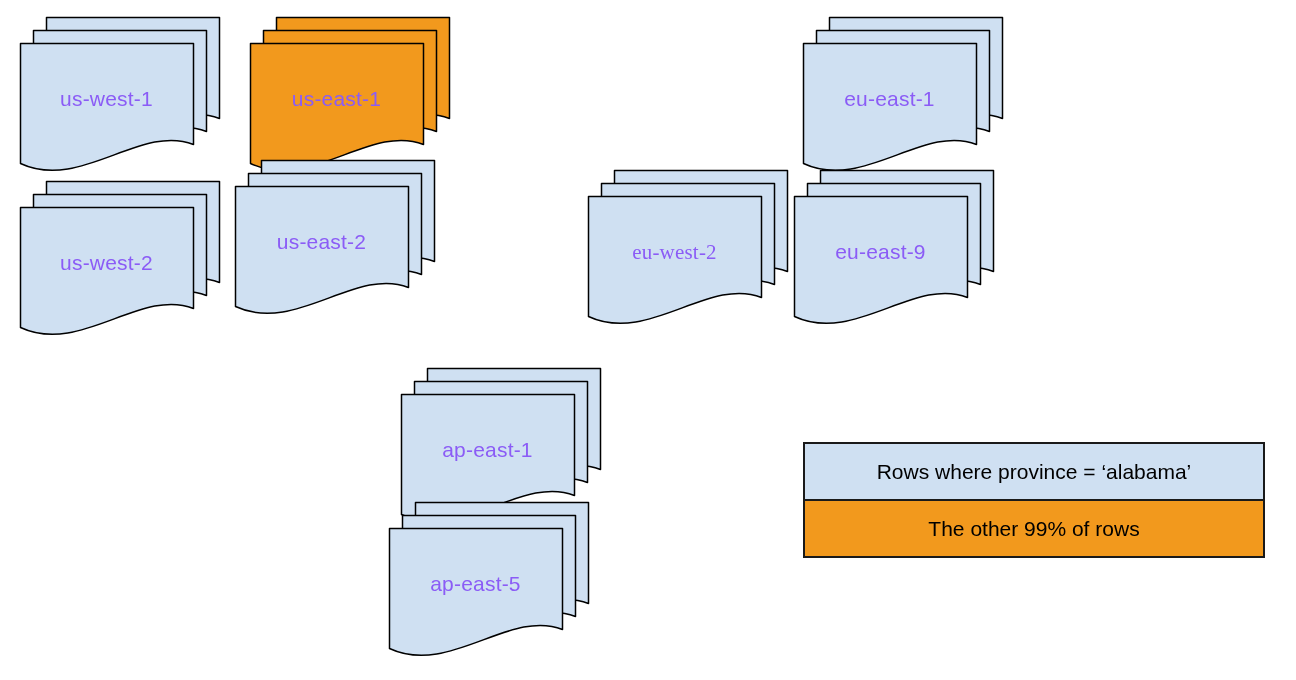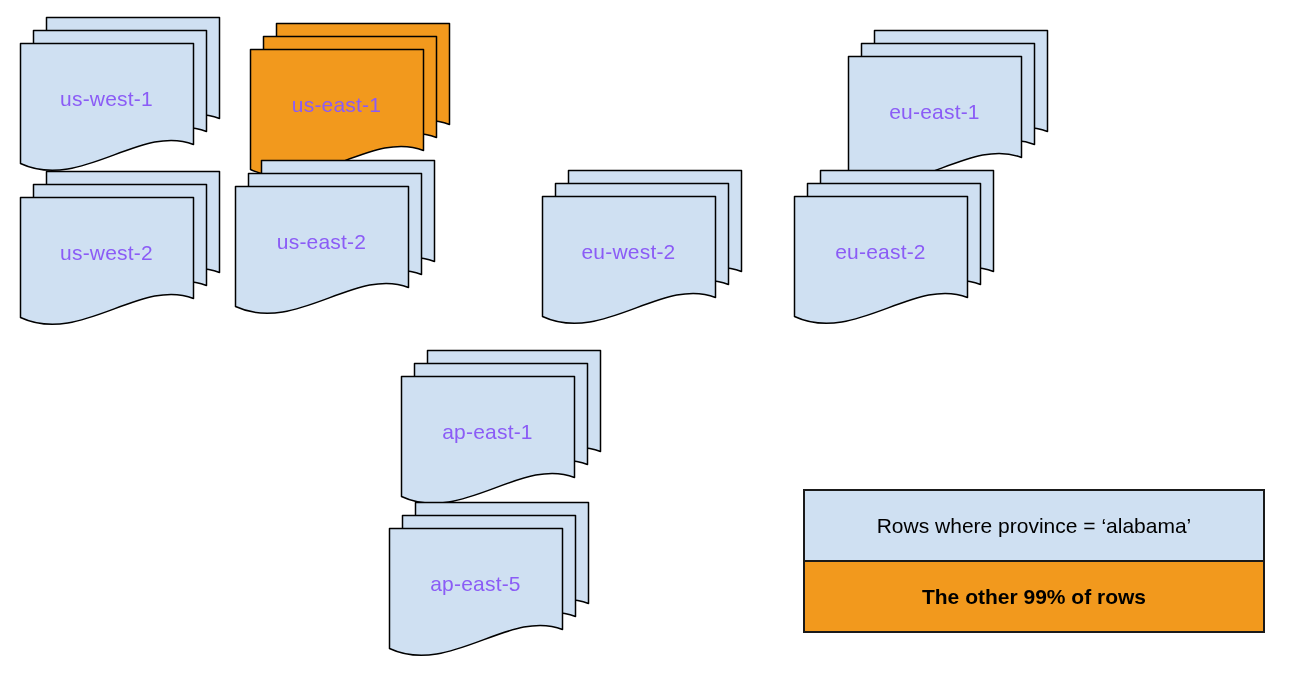--- a/index.html
+++ b/index.html
@@ -53,110 +53,108 @@
     font-size: 21px;
     color: #8b5cf6;
     letter-spacing: 0.2px;
     pointer-events: none;
   }
   .legend {
     position: absolute;
     left: 803px;
     top: 442px;
     width: 462px;
-    height: 144px;
+    height: 116px;
     border: 2px solid #1a1a1a;
     box-sizing: border-box;
     display: flex;
     flex-direction: column;
-    margin-top: 47px;
   }
   .legend-row {
     flex: 1;
     display: flex;
     align-items: center;
     justify-content: center;
     font-size: 21px;
     color: #000000;
   }
   .legend-row + .legend-row {
     border-top: 2px solid #1a1a1a;
-    font-weight: bold;
   }
 </style>
 </head>
 <body>
 
 <div class="canvas">
 
   <div class="stack" style="left:20px; top:17px;">
     <svg width="201" height="161" viewBox="0 0 201 161">
       <path class="doc" transform="translate(26.5,0.5)" d="M0,0 H173 V101 C120,80 60,148 0,120 Z"></path>
       <path class="doc" transform="translate(13.5,13.5)" d="M0,0 H173 V101 C120,80 60,148 0,120 Z"></path>
       <path class="doc" transform="translate(0.5,26.5)" d="M0,0 H173 V101 C120,80 60,148 0,120 Z"></path>
     </svg>
     <div class="stack-label">us-west-1</div>
   </div>
 
-  <div class="stack highlighted" style="left:250px; top:23px;">
+  <div class="stack highlighted" style="left:250px; top:17px;">
     <svg width="201" height="161" viewBox="0 0 201 161">
       <path class="doc" transform="translate(26.5,0.5)" d="M0,0 H173 V101 C120,80 60,148 0,120 Z"></path>
       <path class="doc" transform="translate(13.5,13.5)" d="M0,0 H173 V101 C120,80 60,148 0,120 Z"></path>
       <path class="doc" transform="translate(0.5,26.5)" d="M0,0 H173 V101 C120,80 60,148 0,120 Z"></path>
     </svg>
     <div class="stack-label">us-east-1</div>
   </div>
 
 
-  <div class="stack" style="left:848px; top:17px;margin-top:13px;">
+  <div class="stack" style="left:803px; top:17px;">
     <svg width="201" height="161" viewBox="0 0 201 161">
       <path class="doc" transform="translate(26.5,0.5)" d="M0,0 H173 V101 C120,80 60,148 0,120 Z"></path>
       <path class="doc" transform="translate(13.5,13.5)" d="M0,0 H173 V101 C120,80 60,148 0,120 Z"></path>
       <path class="doc" transform="translate(0.5,26.5)" d="M0,0 H173 V101 C120,80 60,148 0,120 Z"></path>
     </svg>
     <div class="stack-label">eu-east-1</div>
   </div>
 
-  <div class="stack" style="left:20px; top:171px;padding-left:28px;">
+  <div class="stack" style="left:20px; top:181px;padding-left:28px;">
     <svg width="201" height="161" viewBox="0 0 201 161">
       <path class="doc" transform="translate(26.5,0.5)" d="M0,0 H173 V101 C120,80 60,148 0,120 Z"></path>
       <path class="doc" transform="translate(13.5,13.5)" d="M0,0 H173 V101 C120,80 60,148 0,120 Z"></path>
       <path class="doc" transform="translate(0.5,26.5)" d="M0,0 H173 V101 C120,80 60,148 0,120 Z"></path>
     </svg>
     <div class="stack-label">us-west-2</div>
   </div>
 
   <div class="stack" style="left:235px; top:160px;">
     <svg width="201" height="161" viewBox="0 0 201 161">
       <path class="doc" transform="translate(26.5,0.5)" d="M0,0 H173 V101 C120,80 60,148 0,120 Z"></path>
       <path class="doc" transform="translate(13.5,13.5)" d="M0,0 H173 V101 C120,80 60,148 0,120 Z"></path>
       <path class="doc" transform="translate(0.5,26.5)" d="M0,0 H173 V101 C120,80 60,148 0,120 Z"></path>
     </svg>
     <div class="stack-label">us-east-2</div>
   </div>
 
-  <div class="stack" style="left:542px; top:170px;">
+  <div class="stack" style="left:588px; top:170px;font-family:Liberation Serif, serif;">
     <svg width="201" height="161" viewBox="0 0 201 161">
       <path class="doc" transform="translate(26.5,0.5)" d="M0,0 H173 V101 C120,80 60,148 0,120 Z"></path>
       <path class="doc" transform="translate(13.5,13.5)" d="M0,0 H173 V101 C120,80 60,148 0,120 Z"></path>
       <path class="doc" transform="translate(0.5,26.5)" d="M0,0 H173 V101 C120,80 60,148 0,120 Z"></path>
     </svg>
     <div class="stack-label">eu-west-2</div>
   </div>
 
   <div class="stack" style="left:794px; top:170px;">
     <svg width="201" height="161" viewBox="0 0 201 161">
       <path class="doc" transform="translate(26.5,0.5)" d="M0,0 H173 V101 C120,80 60,148 0,120 Z"></path>
       <path class="doc" transform="translate(13.5,13.5)" d="M0,0 H173 V101 C120,80 60,148 0,120 Z"></path>
       <path class="doc" transform="translate(0.5,26.5)" d="M0,0 H173 V101 C120,80 60,148 0,120 Z"></path>
     </svg>
-    <div class="stack-label">eu-east-2</div>
+    <div class="stack-label">eu-east-9</div>
   </div>
 
-  <div class="stack" style="left:401px; top:350px;">
+  <div class="stack" style="left:401px; top:368px;">
     <svg width="201" height="161" viewBox="0 0 201 161">
       <path class="doc" transform="translate(26.5,0.5)" d="M0,0 H173 V101 C120,80 60,148 0,120 Z"></path>
       <path class="doc" transform="translate(13.5,13.5)" d="M0,0 H173 V101 C120,80 60,148 0,120 Z"></path>
       <path class="doc" transform="translate(0.5,26.5)" d="M0,0 H173 V101 C120,80 60,148 0,120 Z"></path>
     </svg>
     <div class="stack-label">ap-east-1</div>
   </div>
 
   <div class="stack" style="left:389px; top:502px;">
     <svg width="201" height="161" viewBox="0 0 201 161">

